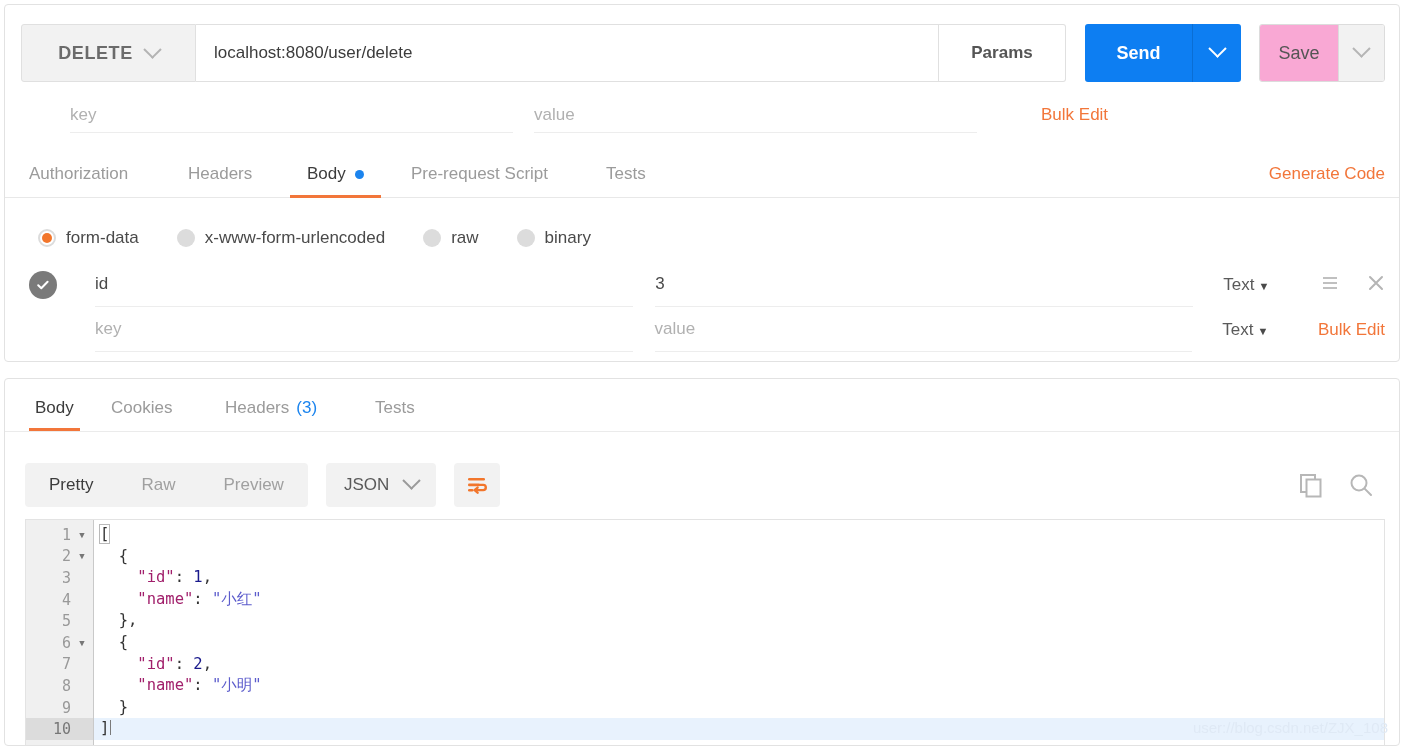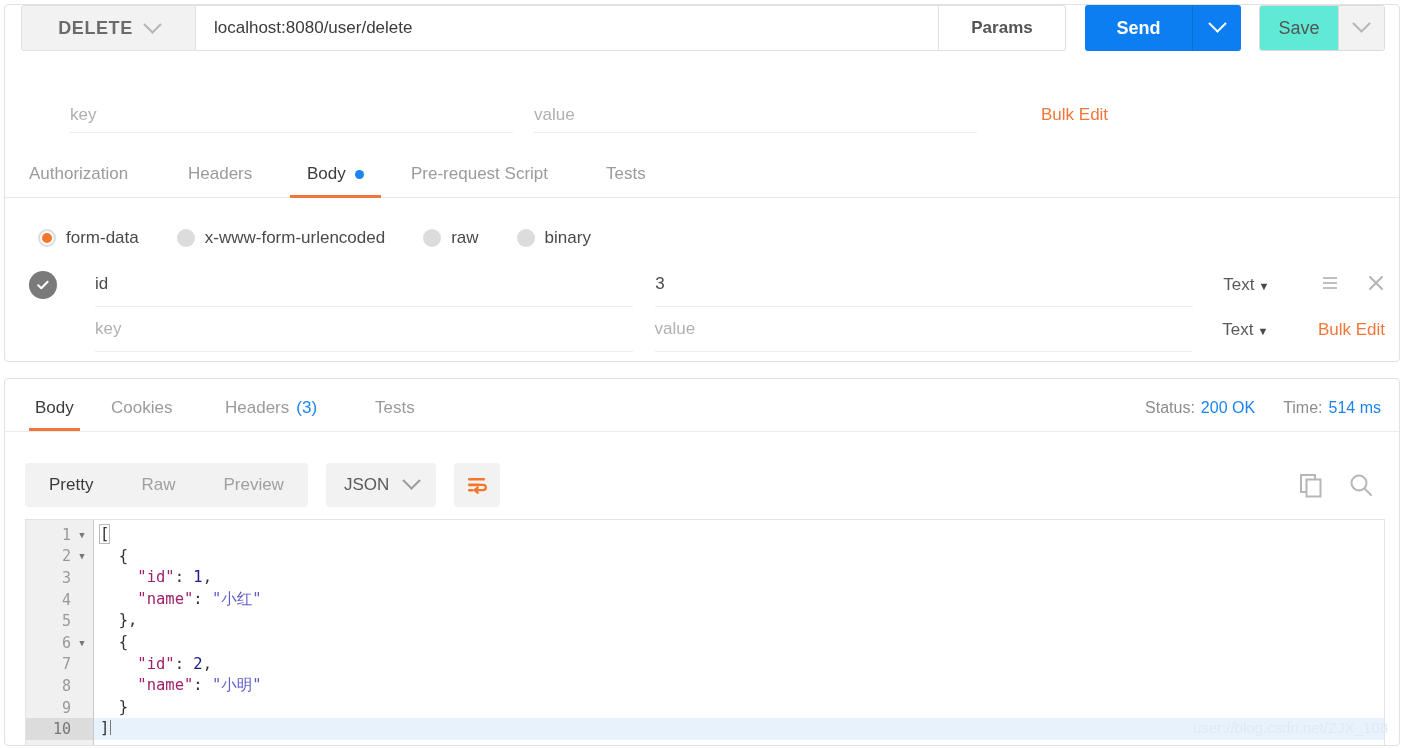--- a/index.html
+++ b/index.html
@@ -32,22 +32,22 @@
     background: #ffffff;
     border: 1px solid #e2e2e2;
     border-radius: 4px;
     box-sizing: border-box;
   }
 
   
   .url-row {
     position: absolute;
     left: 16px;
-    top: 0;
-    height: 46px;
+    top: 19px;
+    height: 58px;
     width: 1364px;
     display: flex;
     align-items: stretch;
   }
   .method-box {
     width: 175px;
     border: 1px solid #e0e0e0;
     border-radius: 3px 0 0 3px;
     background: #f2f2f2;
     display: flex;
@@ -132,21 +132,21 @@
   .save-group {
     margin-left: 18px;
     display: flex;
     border-radius: 3px;
     overflow: hidden;
     border: 1px solid #dcdcdc;
     box-sizing: border-box;
   }
   .save-btn {
     width: 78px;
-    background: #5eead4;
+    background: #f9a8d4;
     color: #555555;
     font-size: 18px;
     display: flex;
     align-items: center;
     justify-content: center;
     cursor: pointer;
   }
   .save-caret-btn {
     width: 45px;
     background: #f2f2f2;
@@ -615,20 +615,21 @@
         <span>Body</span>
         <span class="blue-dot"></span>
         <span class="underline"></span>
       </div>
       <div class="tab" style="left:406px">
         <span>Pre-request Script</span>
       </div>
       <div class="tab" style="left:601px">
         <span>Tests</span>
       </div>
+      <div class="generate-code">Generate Code</div>
     </div>
 
     <div class="radios">
       <div class="radio-item">
         <span class="radio-dot on"></span>
         <span class="radio-label">form-data</span>
       </div>
       <div class="radio-item">
         <span class="radio-dot"></span>
         <span class="radio-label">x-www-form-urlencoded</span>
@@ -699,27 +700,20 @@
         <span>Cookies</span>
       </div>
       <div class="resp-tab" style="left:220px">
         <span>Headers</span>
         <span class="hdr-count">(3)</span>
       </div>
       <div class="resp-tab" style="left:370px">
         <span>Tests</span>
       </div>
 
-      <div class="resp-meta">
-        <span class="meta-label">Status:</span>
-        <span class="meta-value">200 OK</span>
-        <span class="meta-gap"></span>
-        <span class="meta-label">Time:</span>
-        <span class="meta-value">514 ms</span>
-      </div>
     </div>
 
     <div class="fmt-bar">
       <div class="seg">
         <div class="seg-item active">Pretty</div>
         <div class="seg-item">Raw</div>
         <div class="seg-item">Preview</div>
       </div>
       <div class="lang-box">
         <span class="lang-text">JSON</span>

